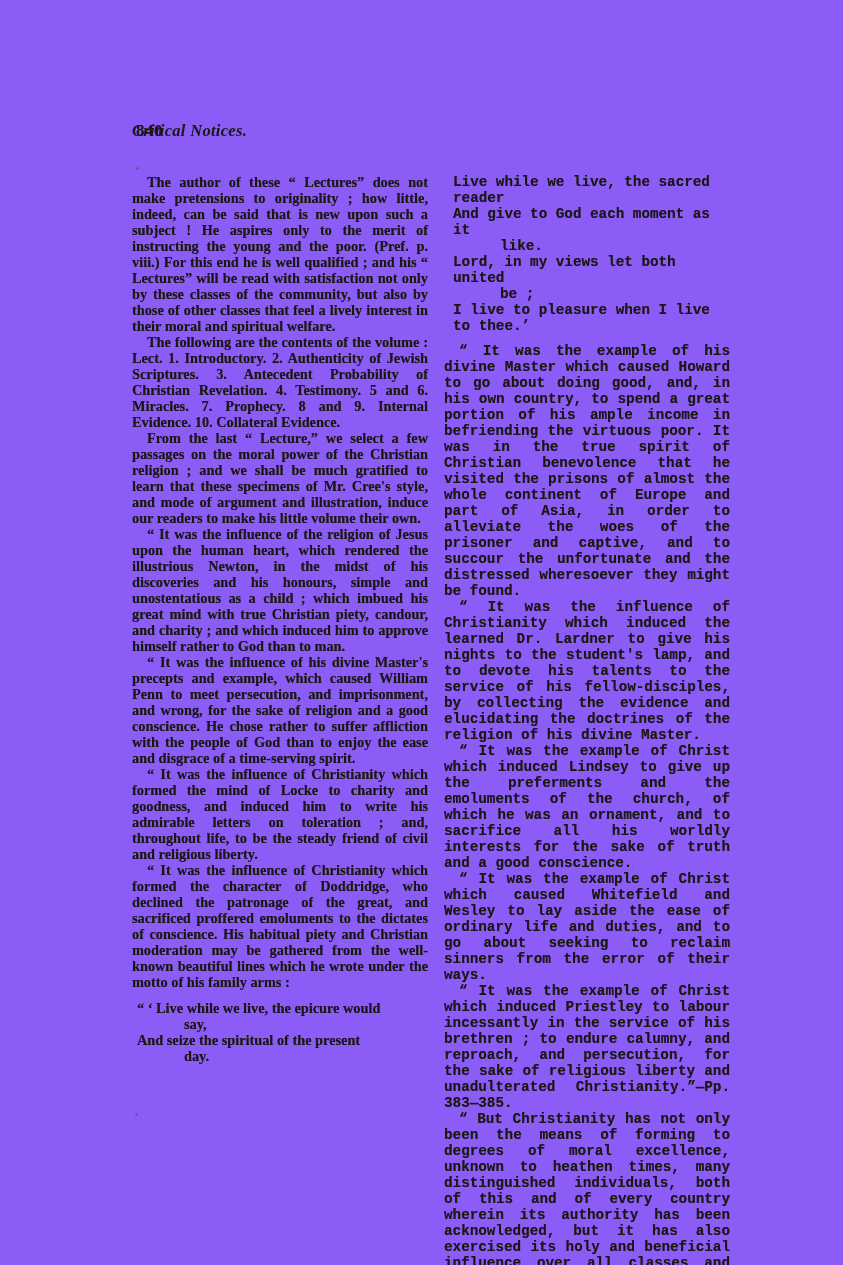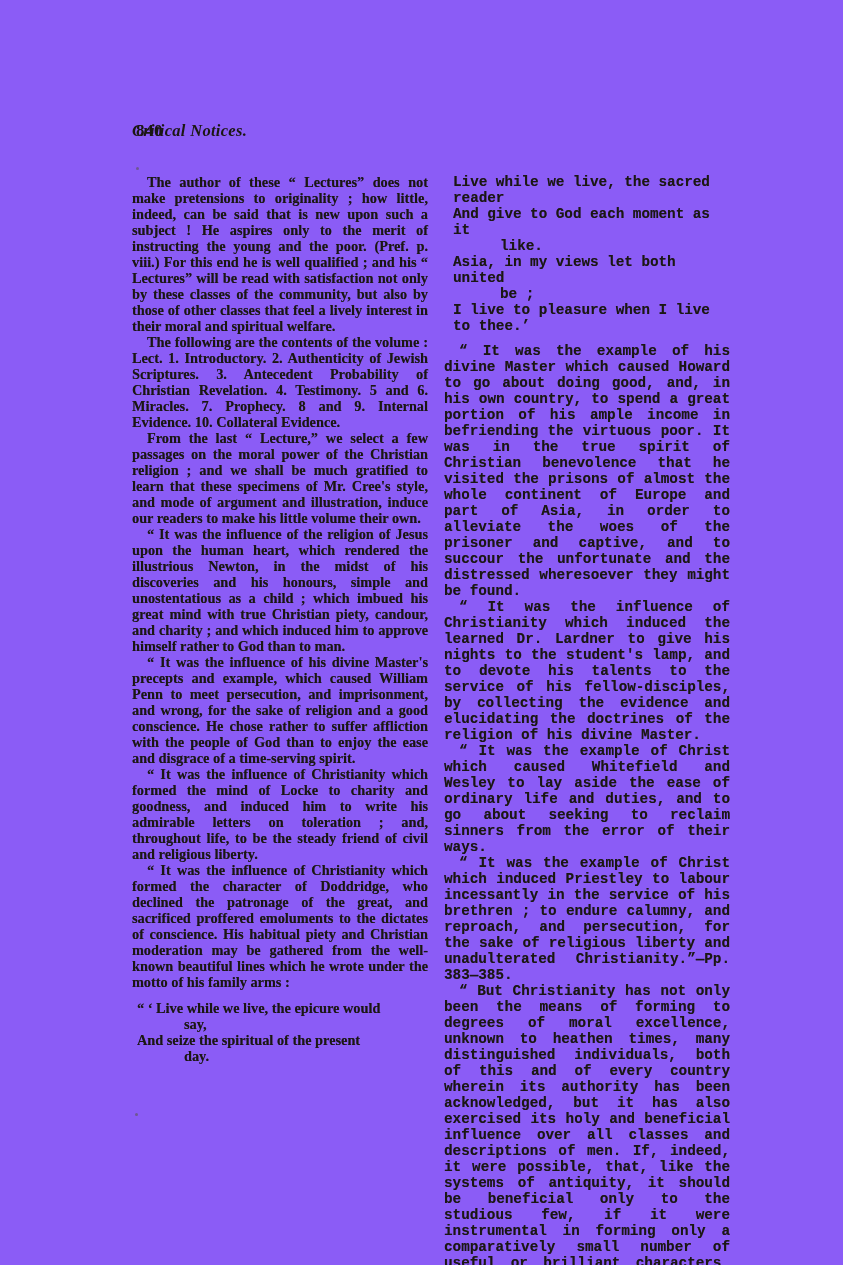--- a/index.html
+++ b/index.html
@@ -95,24 +95,25 @@
           <div class="verse-cont">say,</div>
           <div class="verse-main">And seize the spiritual of the present</div>
           <div class="verse-cont">day.</div>
         </div>
       </div>
     <div class="column right">
         <div class="verse">
           <div class="verse-main">Live while we live, the sacred reader</div>
           <div class="verse-main">And give to God each moment as it</div>
           <div class="verse-cont">like.</div>
-          <div class="verse-main">Asia, in my views let both united</div>
+          <div class="verse-main">Lord, in my views let both united</div>
           <div class="verse-cont">be ;</div>
           <div class="verse-main">I live to pleasure when I live to thee.’</div>
         </div>
         <p class="para">“ It was the example of his divine Master which caused Howard to go about doing good, and, in his own country, to spend a great portion of his ample income in befriending the virtuous poor. It was in the true spirit of Christian benevolence that he visited the prisons of almost the whole continent of Europe and part of Asia, in order to alleviate the woes of the prisoner and captive, and to succour the unfortunate and the distressed wheresoever they might be found.</p>
         <p class="para">“ It was the influence of Christianity which induced the learned Dr. Lardner to give his nights to the student's lamp, and to devote his talents to the service of his fellow-disciples, by collecting the evidence and elucidating the doctrines of the religion of his divine Master.</p>
+        <p class="para">“ It was the example of Christ which induced Lindsey to give up the preferments and the emoluments of the church, of which he was an ornament, and to sacrifice all his worldly interests for the sake of truth and a good conscience.</p>
         <p class="para">“ It was the example of Christ which caused Whitefield and Wesley to lay aside the ease of ordinary life and duties, and to go about seeking to reclaim sinners from the error of their ways.</p>
         <p class="para">“ It was the example of Christ which induced Priestley to labour incessantly in the service of his brethren ;  to endure calumny, and reproach, and persecution, for the sake of religious liberty and unadulterated Christianity.”—Pp. 383—385.</p>
         <p class="para">“ But Christianity has not only been the means of forming to degrees of moral excellence, unknown to heathen times, many distinguished individuals, both of this and of every country wherein its authority has been acknowledged, but it has also exercised its holy and beneficial influence over all classes and descriptions of men.  If, indeed, it were possible, that, like the systems of antiquity, it should be beneficial only to the studious few, if it were instrumental in forming only a comparatively small number of useful or brilliant characters, while it left the great mass of society unimproved and immoral, little could be hence inferred respecting its divine authority.  The great distinction and glory of the Christian religion are, that like</p>
       </div>
   </main>
 </div>
 
 </body></html>

